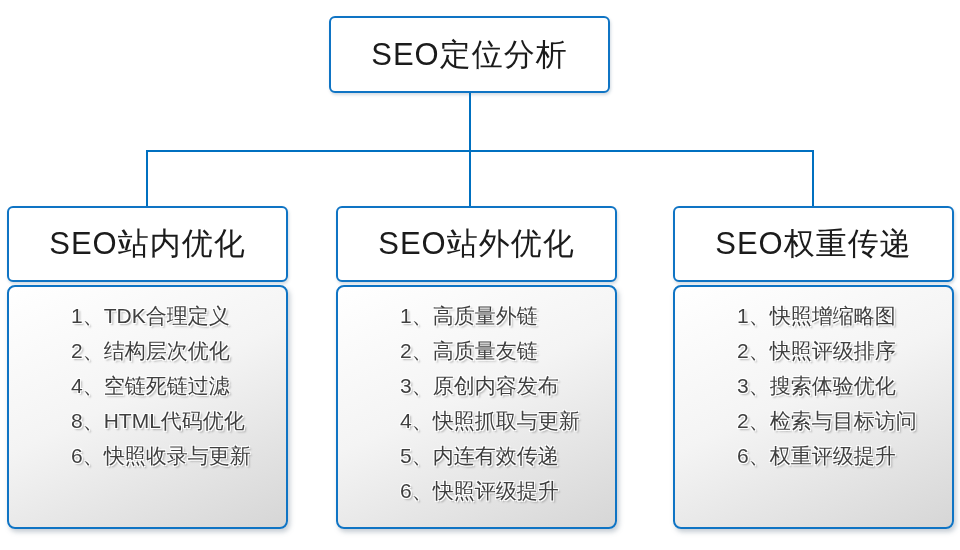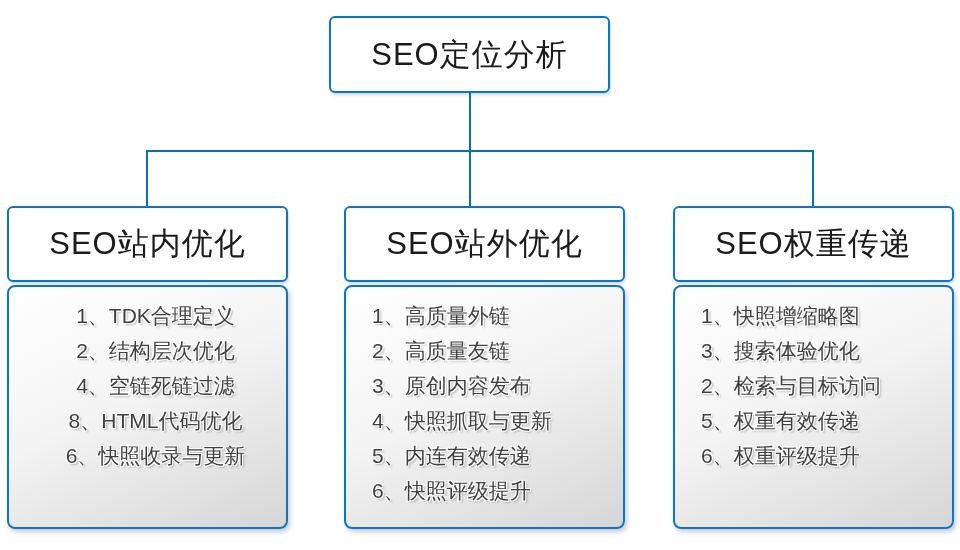--- a/index.html
+++ b/index.html
@@ -47,35 +47,36 @@
     box-sizing: border-box;
     top: 285px;
     width: 281px;
     height: 244px;
     border: 2px solid #0f74c4;
     border-radius: 8px;
     background: linear-gradient(155deg, #ffffff 0%, #f4f4f4 45%, #d6d6d6 100%);
     box-shadow: 2px 3px 5px rgba(90, 110, 130, 0.35);
     padding: 11px 10px 0 26px;
   }
-  .col1 { left: 7px; text-align: center; }
-  .col2 { left: 344px; }
+  .col1 { left: 7px; }
+  .col2 { left: 336px; }
   .col3 { left: 673px; }
 
   .list-item {
     font-size: 21px;
     line-height: 35px;
     color: #3f3f3f;
     white-space: nowrap;
     text-shadow:
       -1px -1px 0 #ffffff,
        1px -1px 0 #ffffff,
       -1px  1px 0 #ffffff,
        1px  1px 0 #ffffff,
        2px  2px 2px rgba(0, 0, 0, 0.28);
+    margin-left: 36px;
   }
 
   
   .line {
     position: absolute;
     background: #0070c0;
   }
   .v-line { width: 2px; }
   .h-line { height: 2px; }
   .line-root-down  { left: 469px; top: 93px;  height: 59px; }
@@ -120,19 +121,19 @@
     <div class="list-item">4、快照抓取与更新</div>
     <div class="list-item">5、内连有效传递</div>
     <div class="list-item">6、快照评级提升</div>
   </div>
 
   <div class="node-box header-box col3">
     <span>SEO权重传递</span>
   </div>
   <div class="list-box col3">
     <div class="list-item">1、快照增缩略图</div>
+    <div class="list-item">2、快照评级排序</div>
     <div class="list-item">3、搜索体验优化</div>
     <div class="list-item">2、检索与目标访问</div>
-    <div class="list-item">5、权重有效传递</div>
     <div class="list-item">6、权重评级提升</div>
   </div>
 
 </div>
 
 </body></html>

